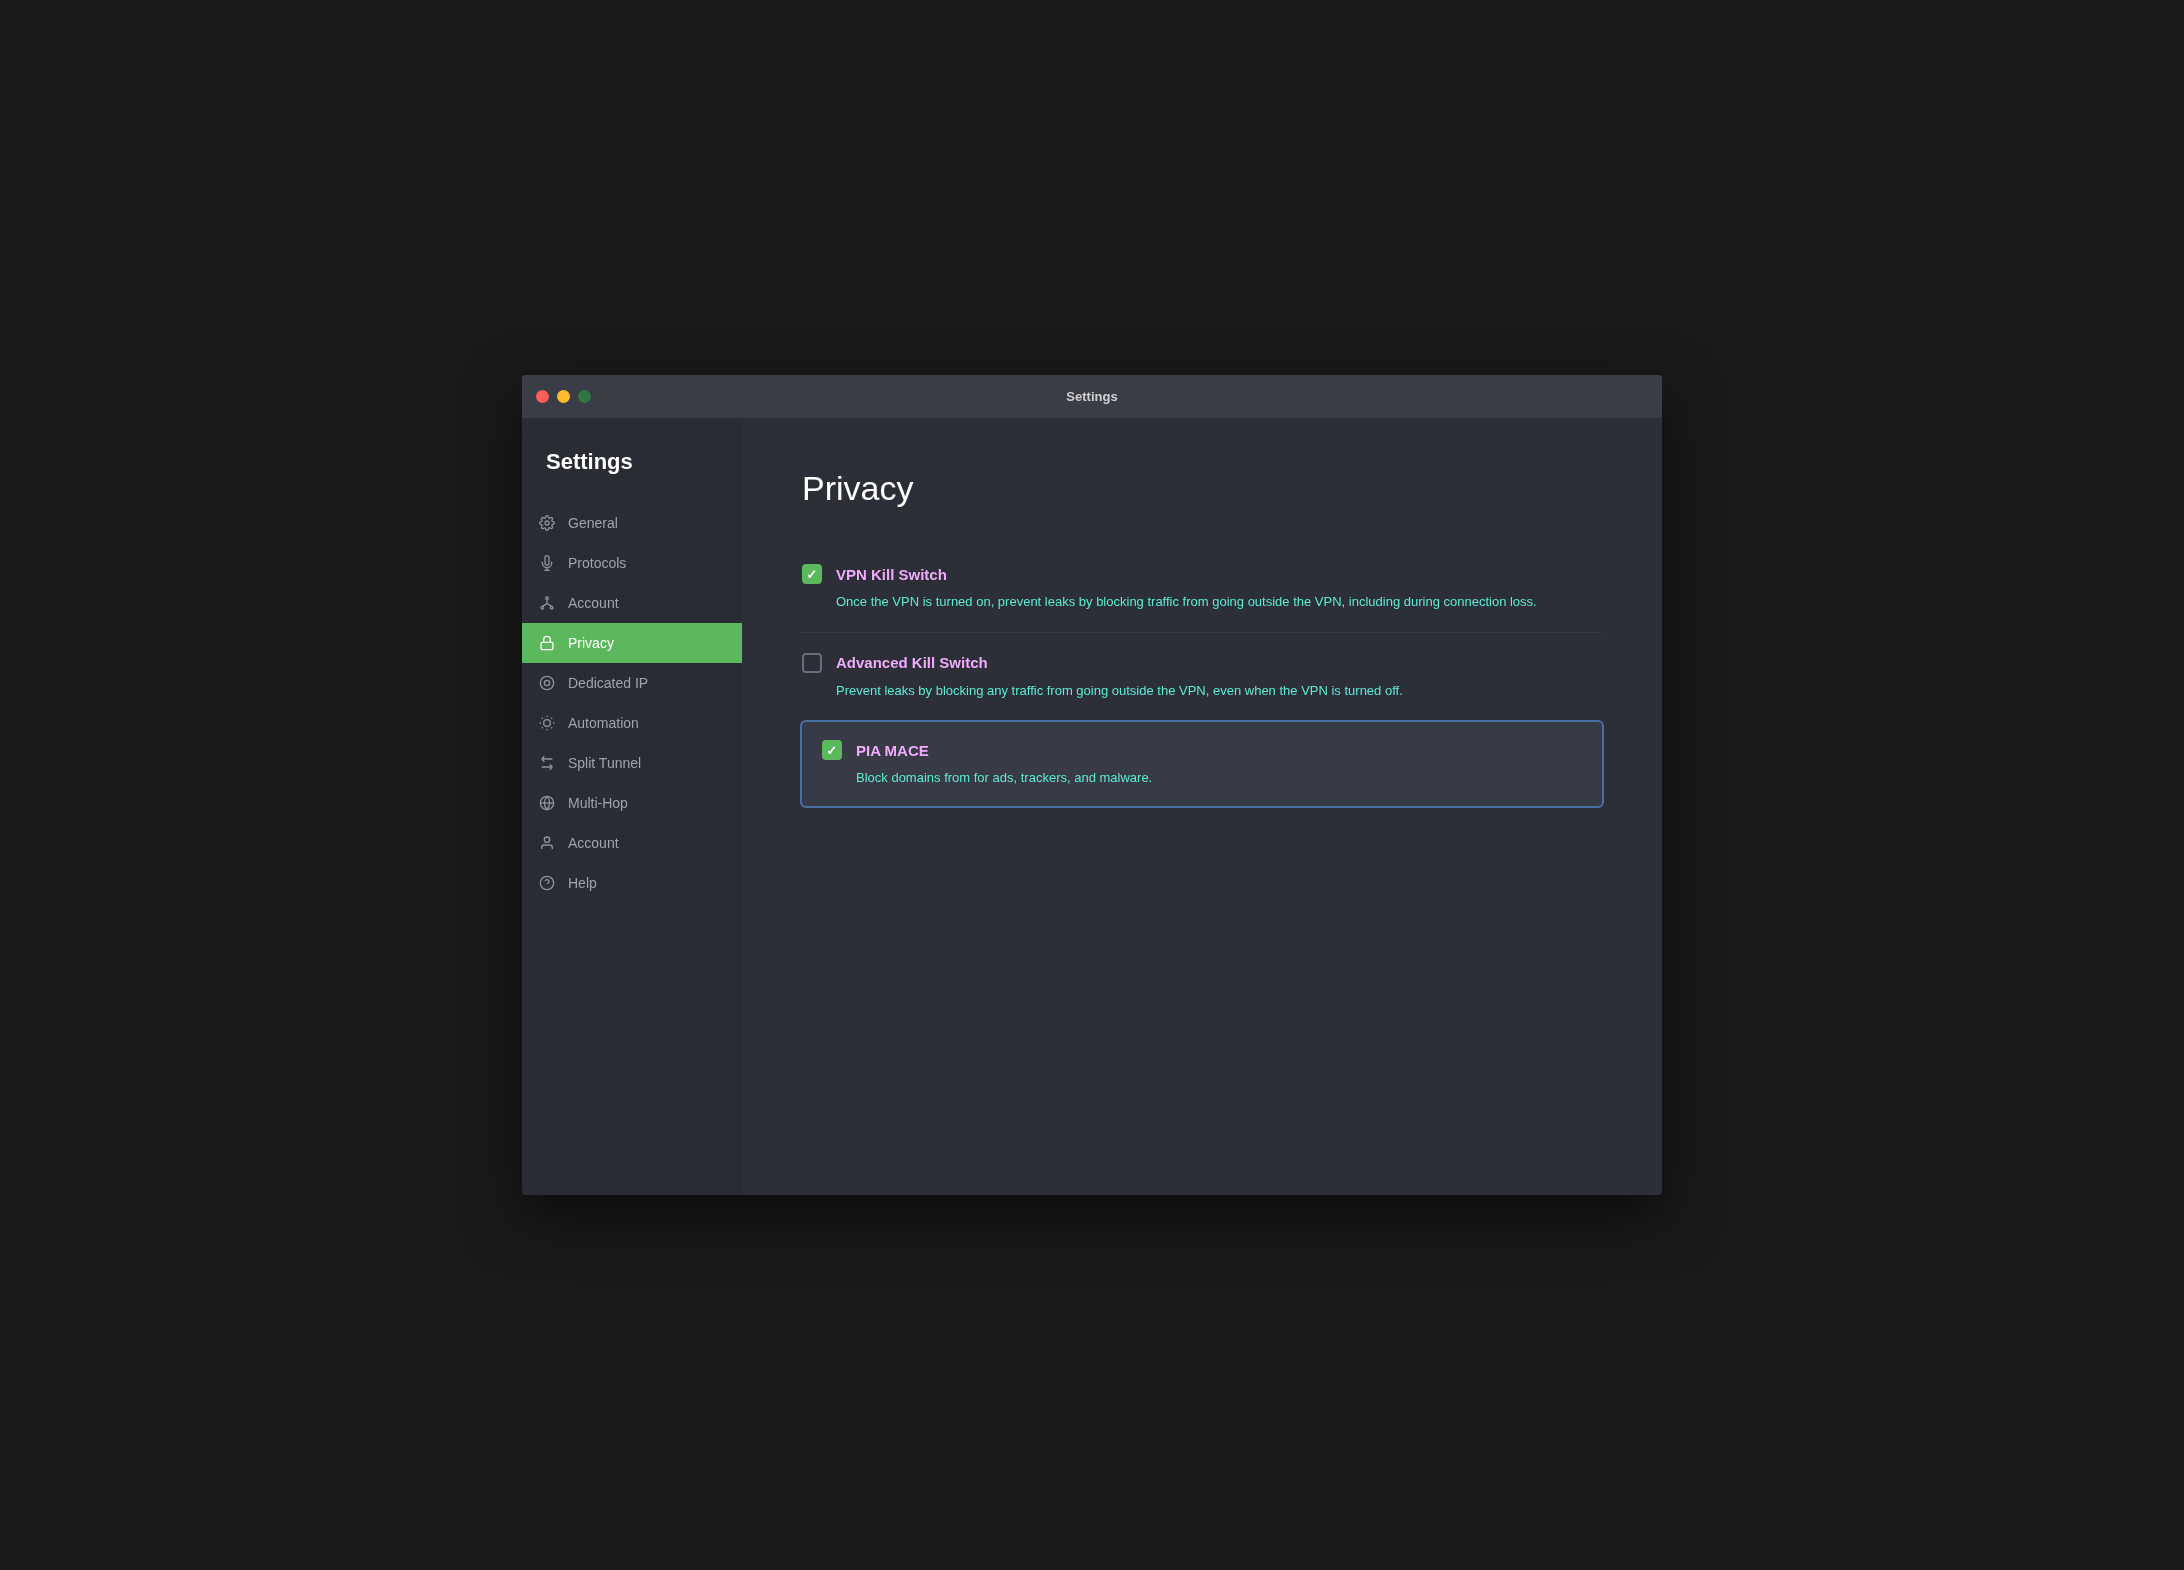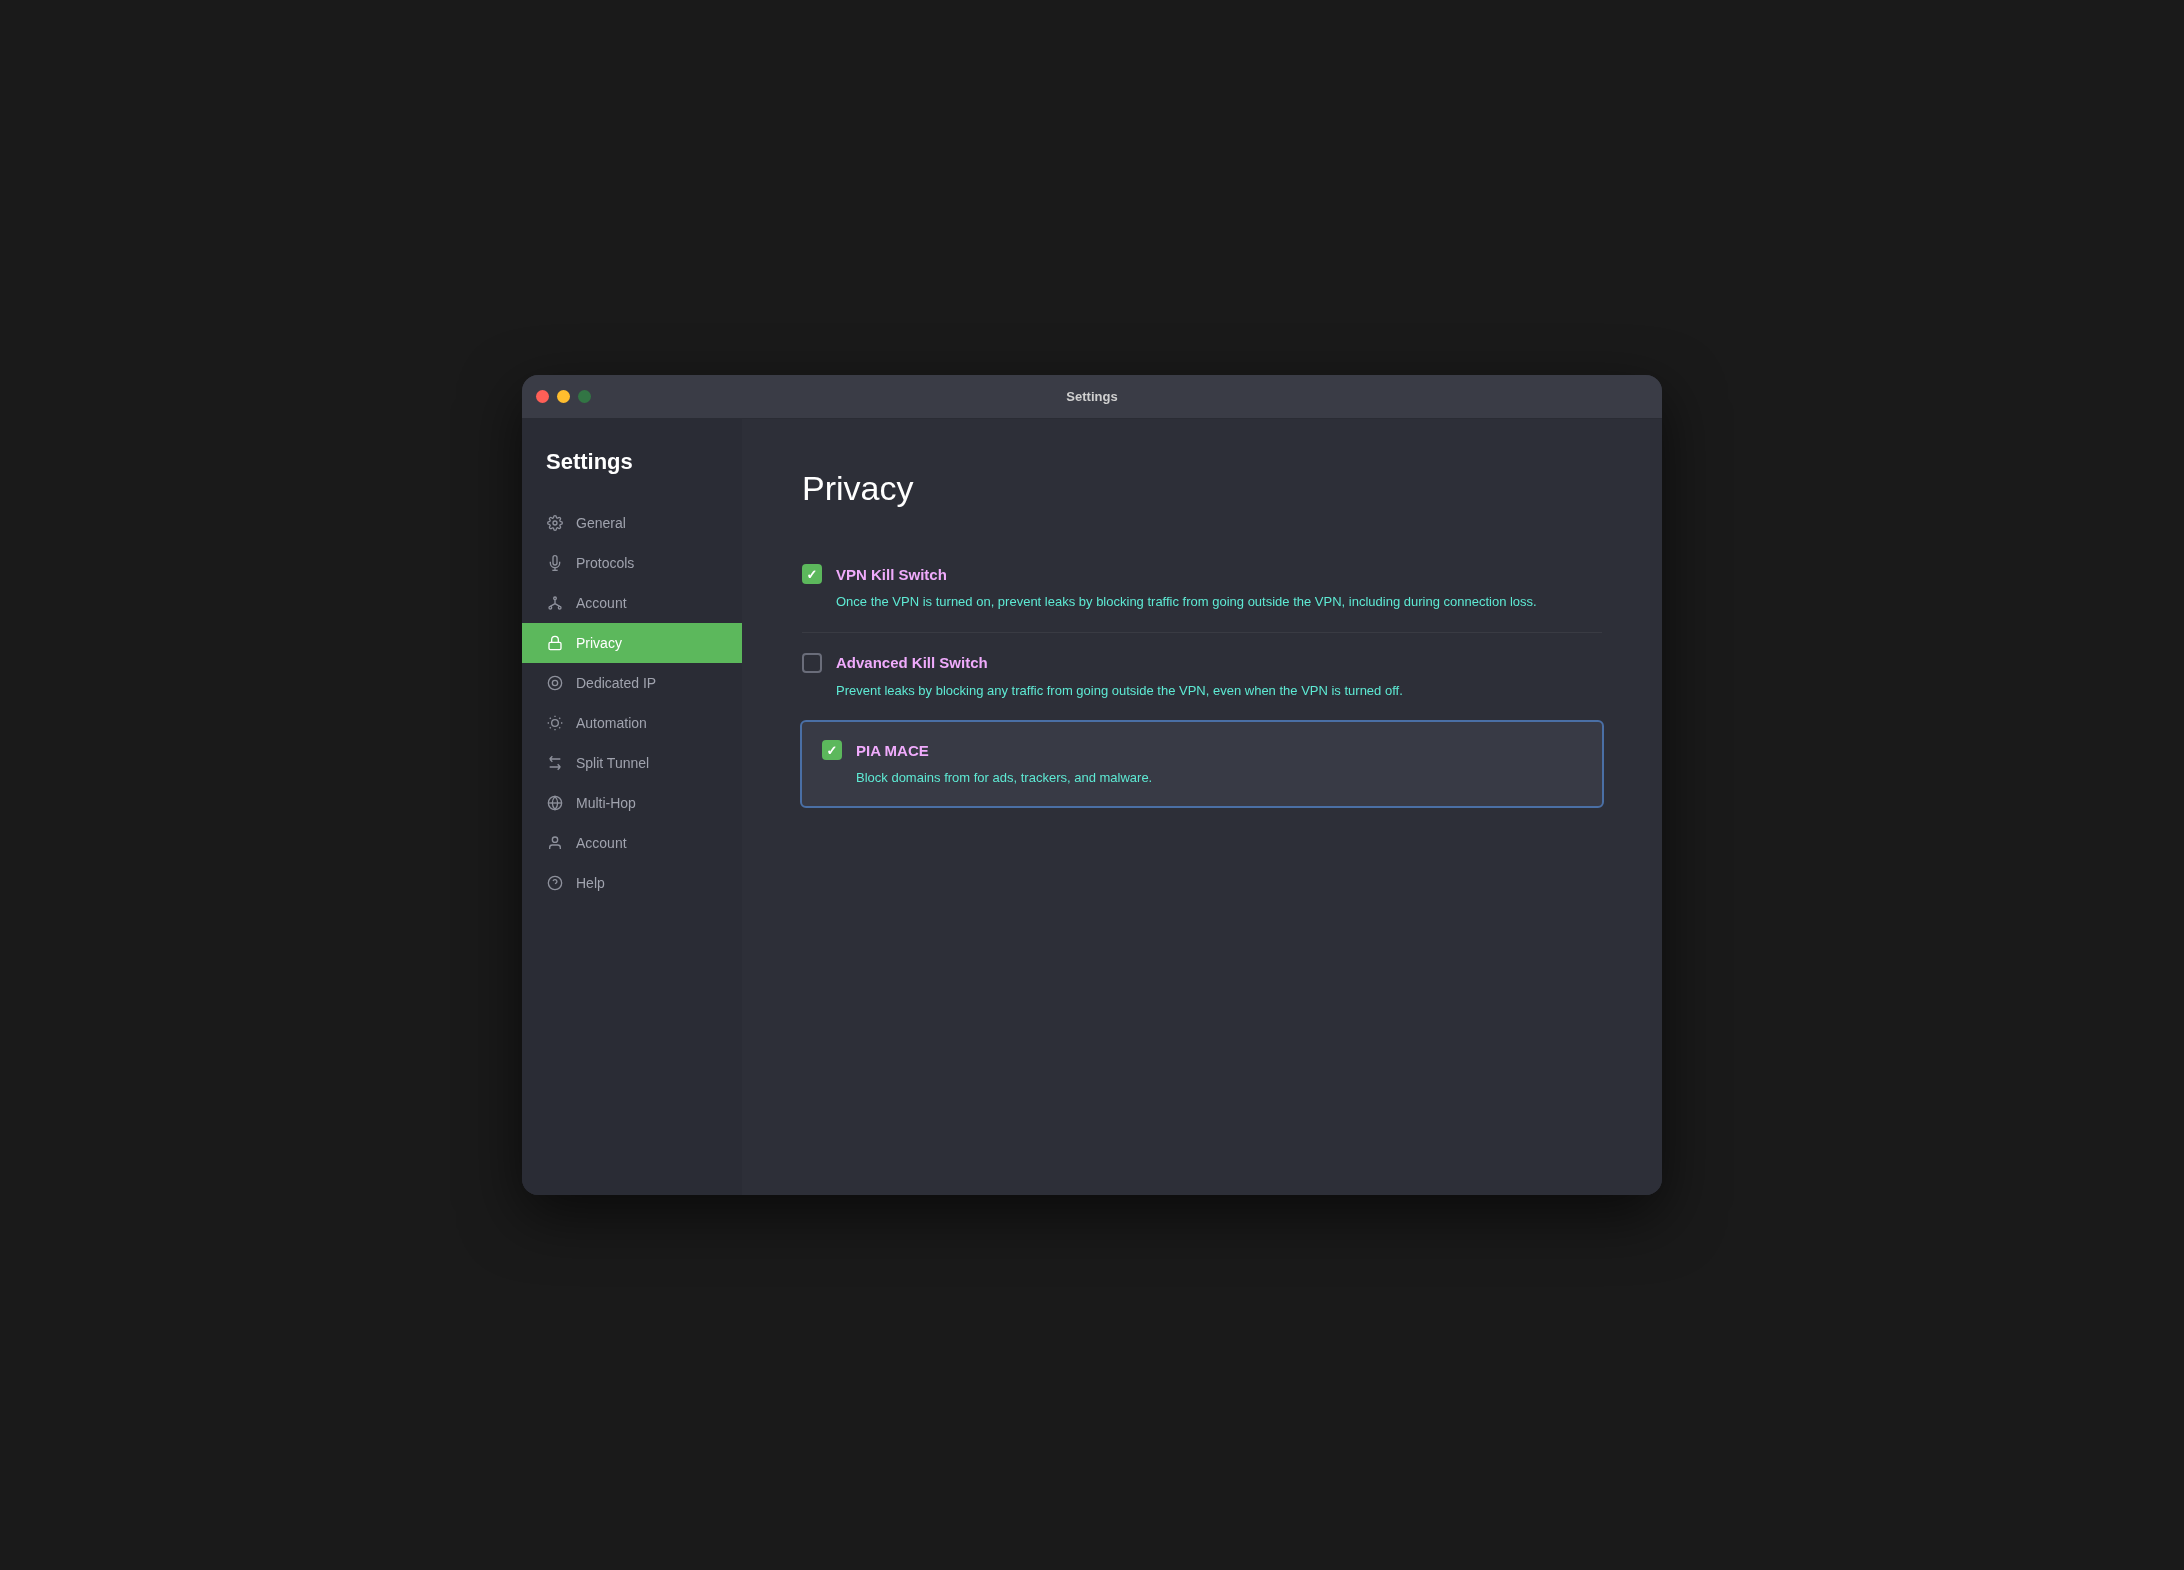--- a/index.html
+++ b/index.html
@@ -10,21 +10,21 @@
       justify-content: center;
       align-items: center;
       min-height: 100vh;
       font-family: -apple-system, BlinkMacSystemFont, 'Helvetica Neue', sans-serif;
     }
 
     .window {
       width: 1140px;
       height: 820px;
       background: #2d2f38;
-      border-radius: 16px;
+      border-radius: 4px;
       overflow: hidden;
       display: flex;
       flex-direction: column;
       box-shadow: 0 20px 60px rgba(0,0,0,0.6);
     }
 
     .titlebar {
       height: 44px;
       background: #3a3c46;
       display: flex;
@@ -77,21 +77,21 @@
       color: #ffffff;
       font-size: 22px;
       font-weight: 700;
       padding: 0 24px 28px 24px;
     }
 
     .nav-item {
       display: flex;
       align-items: center;
       gap: 12px;
-      padding: 11px 24px;
+      padding: 11px 16px;
       cursor: pointer;
       color: #a0a3ae;
       font-size: 14px;
       font-weight: 400;
       border-radius: 0;
       transition: background 0.15s;
     }
 
     .nav-item.active {
       background: #5cb85c;

